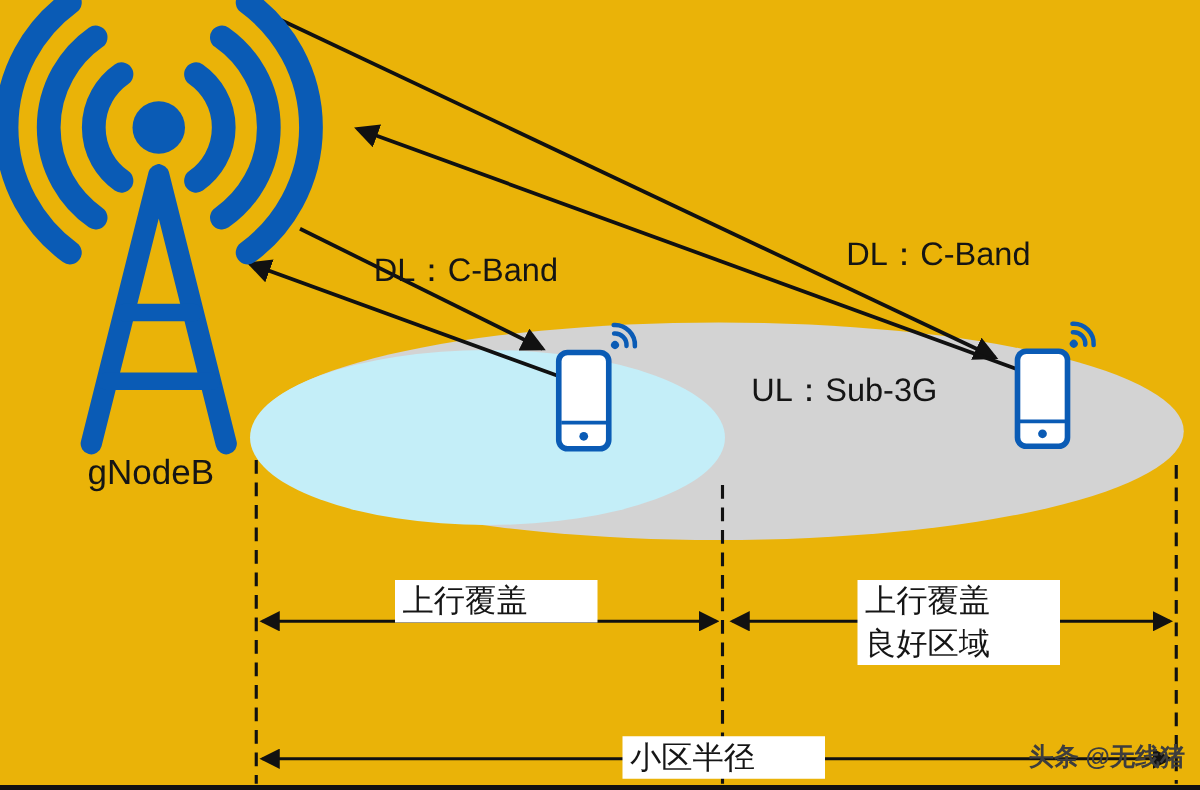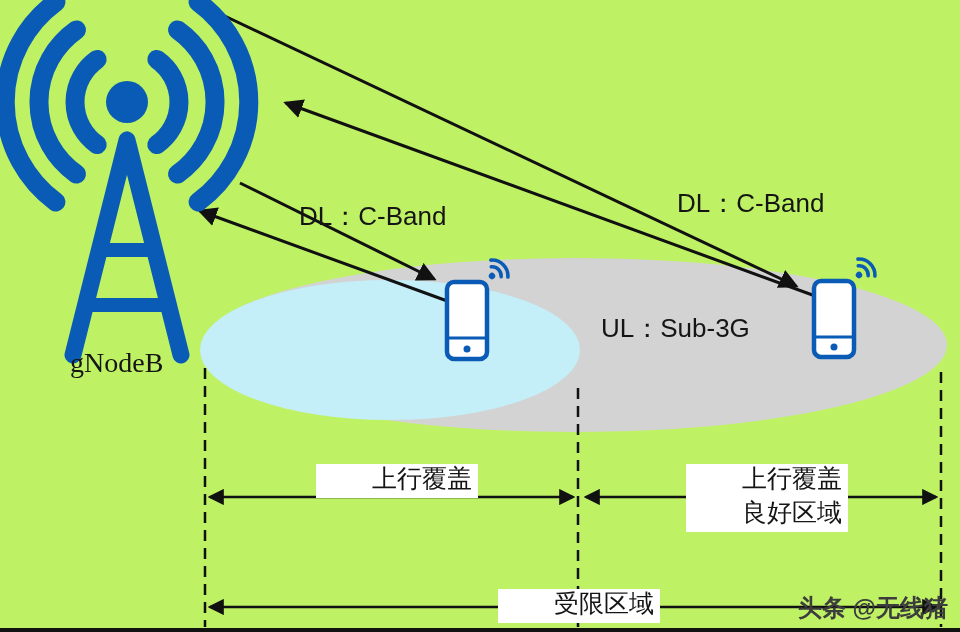--- a/index.html
+++ b/index.html
@@ -1,22 +1,22 @@
 <!DOCTYPE html>
 <html><head>
 <meta charset="utf-8">
 <style>
   html,body{margin:0;padding:0;background:#fff;}
-  .canvas{position:relative;width:960px;height:632px;background:#bef264;overflow:hidden;
+  .canvas{position:relative;width:960px;height:632px;background:#eab308;overflow:hidden;
           font-family:"Liberation Sans","DejaVu Sans",sans-serif;}
   .canvas svg{position:absolute;left:0;top:0;}
   .lbl{position:absolute;color:#151515;font-size:26px;font-weight:500;white-space:nowrap;}
-  .dim{position:absolute;background:#ffffff;text-align:right;font-size:25px;font-weight:500;
-       color:#151515;line-height:34px;padding:0 6px;font-family:Liberation Mono, monospace;}
-  .wm{position:absolute;font-weight:bold;font-size:24px;color:#3d3d3d;white-space:nowrap;}
+  .dim{position:absolute;background:#ffffff;text-align:left;font-size:25px;font-weight:500;
+       color:#151515;line-height:34px;padding:0 6px;}
+  .wm{position:absolute;font-weight:bold;font-size:20px;color:#3d3d3d;white-space:nowrap;}
 </style>
 </head>
 <body>
 
 <div class="canvas">
 
   <svg width="960" height="632" viewBox="0 0 960 632">
     <defs>
       <marker id="ah" viewBox="0 0 10 10" refX="8.5" refY="5" markerWidth="6.5" markerHeight="6.5" orient="auto-start-reverse">
         <path d="M0,0 L10,5 L0,10 z" fill="#111111"></path>
@@ -74,29 +74,29 @@
 
     <line x1="210" y1="497" x2="573" y2="497" stroke="#111" stroke-width="2.5" marker-start="url(#ah)" marker-end="url(#ah)"></line>
     <line x1="586" y1="497" x2="936" y2="497" stroke="#111" stroke-width="2.5" marker-start="url(#ah)" marker-end="url(#ah)"></line>
     <line x1="210" y1="607" x2="936" y2="607" stroke="#111" stroke-width="2.5" marker-start="url(#ah)" marker-end="url(#ah)"></line>
 
     <rect x="0" y="628" width="960" height="4" fill="#111"></rect>
   </svg>
 
   <div class="lbl" style="left:299px;top:199px;">DL：C-Band</div>
   <div class="lbl" style="left:677px;top:186px;">DL：C-Band</div>
-  <div class="lbl" style="left:601px;top:311px;">UL：Sub-3G</div>
-  <div class="lbl" style="left:70px;top:347px;font-size:28px;font-family:Liberation Serif, serif;">gNodeB</div>
+  <div class="lbl" style="left:601px;top:295px;">UL：Sub-3G</div>
+  <div class="lbl" style="left:70px;top:362px;font-size:28px;">gNodeB</div>
 
   <div class="dim" style="left:316px;top:464px;width:150px;">
     <div>上行覆盖</div>
   </div>
 
   <div class="dim" style="left:686px;top:464px;width:150px;">
     <div>上行覆盖</div>
     <div>良好区域</div>
   </div>
 
-  <div class="dim" style="left:498px;top:589px;width:150px;">受限区域</div>
+  <div class="dim" style="left:498px;top:589px;width:150px;">小区半径</div>
 
   <div class="wm" style="right:12px;top:592px;">头条 @无线猪</div>
 
 </div>
 
 </body></html>

